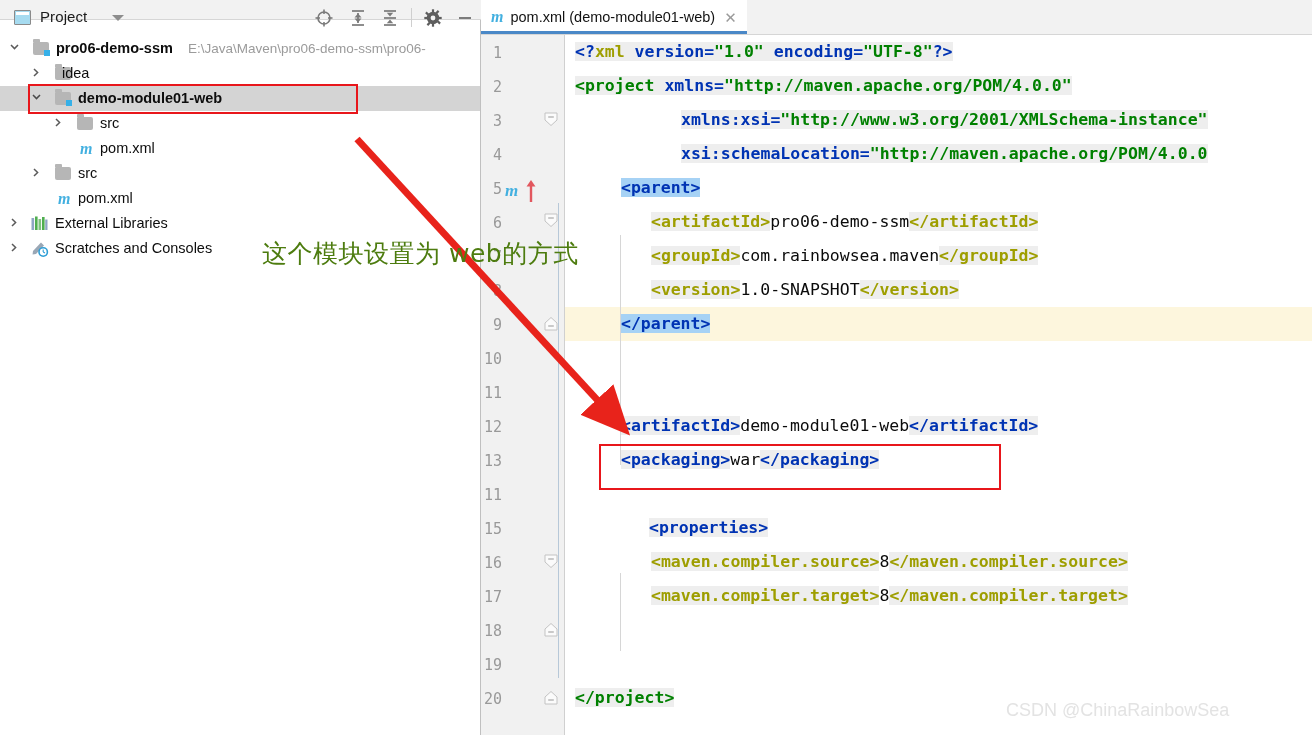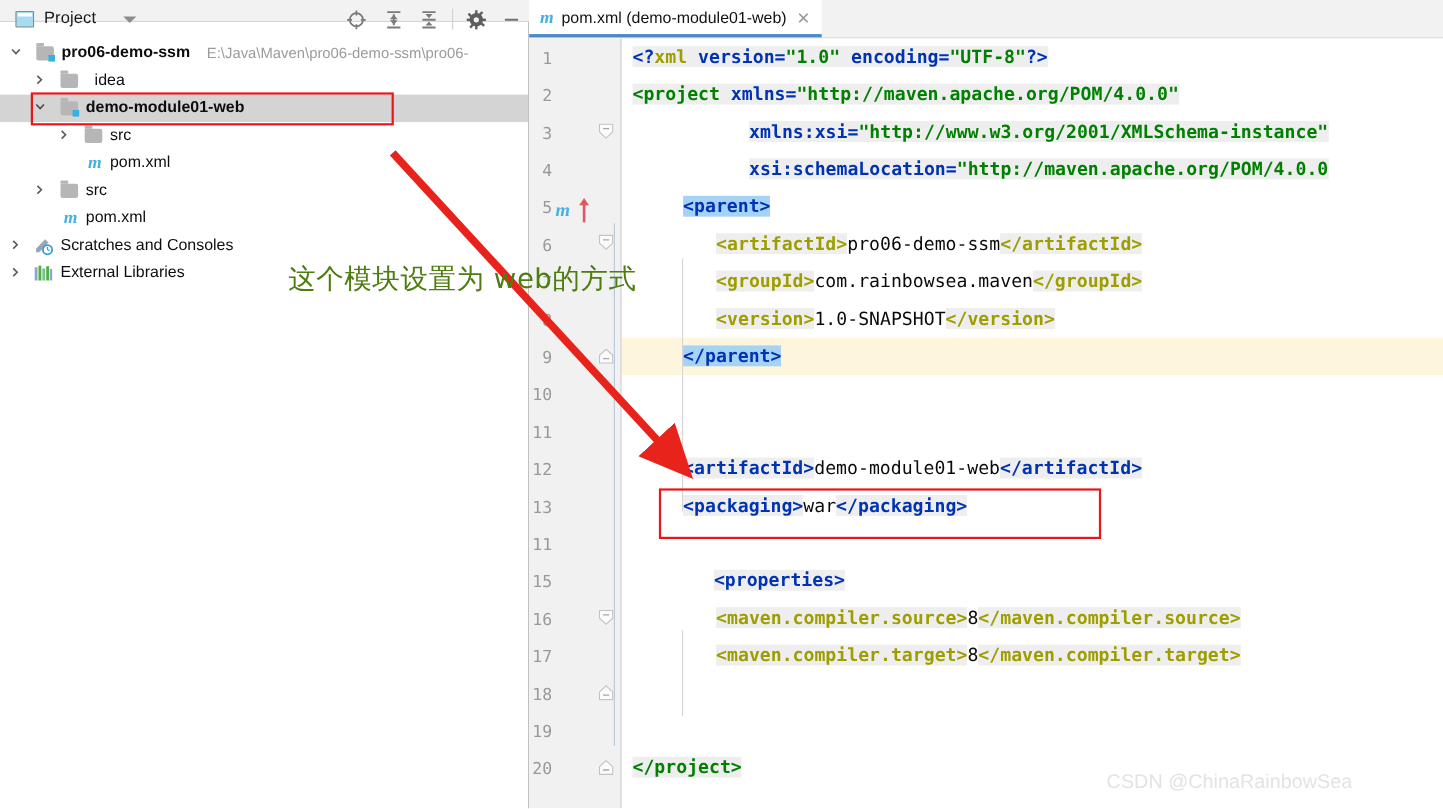--- a/index.html
+++ b/index.html
@@ -161,21 +161,21 @@
 
       <div class="trow">
         <span class="arr" style="left:30px;">
           <svg width="6" height="9" viewBox="0 0 6 9" style="margin-top:7px;">
               <polyline points="1,1 4.6,4.5 1,8" fill="none" stroke="#5a5a5a" stroke-width="1.5"></polyline>
             </svg>
         </span>
         <span class="ticon" style="left:55px;">
             <span class="fld"></span>
           </span>
-        <span class="tlabel" style="left:86px;">idea</span>
+        <span class="tlabel" style="left:62px;">idea</span>
       </div>
 
       <div class="trow selected">
         <span class="arr" style="left:30px;">
           <svg width="9" height="6" viewBox="0 0 9 6">
               <polyline points="1,1 4.5,4.6 8,1" fill="none" stroke="#4a4a4a" stroke-width="1.5"></polyline>
             </svg>
         </span>
         <span class="ticon" style="left:55px;">
             <span class="fld mod"></span>
@@ -208,56 +208,56 @@
         </span>
         <span class="ticon" style="left:55px;">
             <span class="fld"></span>
           </span>
         <span class="tlabel" style="left:78px;">src</span>
       </div>
 
       <div class="trow">
         <span class="mvn-m" style="left:58px;">m</span>
         <span class="tlabel" style="left:78px;">pom.xml</span>
+      </div>
+
+      <div class="trow">
+        <span class="arr" style="left:8px;">
+          <svg width="6" height="9" viewBox="0 0 6 9" style="margin-top:7px;">
+              <polyline points="1,1 4.6,4.5 1,8" fill="none" stroke="#5a5a5a" stroke-width="1.5"></polyline>
+            </svg>
+        </span>
+        <span class="ticon" style="left:31px;">
+          <svg width="17" height="16" viewBox="0 0 17 16" style="margin-top:5px;">
+            <rect x="0.5" y="2" width="2.6" height="12" fill="#8fa6c4"></rect>
+            <rect x="4" y="0.5" width="2.6" height="13.5" fill="#4fae4f"></rect>
+            <rect x="7.5" y="3" width="2.6" height="11" fill="#7fc27f"></rect>
+            <rect x="11" y="1" width="2.6" height="13" fill="#4fae4f"></rect>
+            <rect x="14.2" y="3.5" width="2.3" height="10.5" fill="#8fa6c4"></rect>
+          </svg>
+        </span>
+        <span class="tlabel" style="left:55px;">External Libraries</span>
       </div>
 
       <div class="trow">
         <span class="arr" style="left:8px;">
           <svg width="6" height="9" viewBox="0 0 6 9" style="margin-top:7px;">
               <polyline points="1,1 4.6,4.5 1,8" fill="none" stroke="#5a5a5a" stroke-width="1.5"></polyline>
             </svg>
         </span>
         <span class="ticon" style="left:31px;">
           <svg width="18" height="17" viewBox="0 0 18 17" style="margin-top:4px;">
             <path d="M2 11 L10 2.5 L13 5.5 L5 14 L1.6 14.6 Z" fill="#9aa7b5"></path>
             <circle cx="12.2" cy="12" r="5" fill="#2e9ed6"></circle>
             <circle cx="12.2" cy="12" r="3.4" fill="#ffffff"></circle>
             <line x1="12.2" y1="12" x2="12.2" y2="9.6" stroke="#2e9ed6" stroke-width="1.1"></line>
             <line x1="12.2" y1="12" x2="14" y2="13" stroke="#2e9ed6" stroke-width="1.1"></line>
           </svg>
         </span>
         <span class="tlabel" style="left:55px;">Scratches and Consoles</span>
-      </div>
-
-      <div class="trow">
-        <span class="arr" style="left:8px;">
-          <svg width="6" height="9" viewBox="0 0 6 9" style="margin-top:7px;">
-              <polyline points="1,1 4.6,4.5 1,8" fill="none" stroke="#5a5a5a" stroke-width="1.5"></polyline>
-            </svg>
-        </span>
-        <span class="ticon" style="left:31px;">
-          <svg width="17" height="16" viewBox="0 0 17 16" style="margin-top:5px;">
-            <rect x="0.5" y="2" width="2.6" height="12" fill="#8fa6c4"></rect>
-            <rect x="4" y="0.5" width="2.6" height="13.5" fill="#4fae4f"></rect>
-            <rect x="7.5" y="3" width="2.6" height="11" fill="#7fc27f"></rect>
-            <rect x="11" y="1" width="2.6" height="13" fill="#4fae4f"></rect>
-            <rect x="14.2" y="3.5" width="2.3" height="10.5" fill="#8fa6c4"></rect>
-          </svg>
-        </span>
-        <span class="tlabel" style="left:55px;">External Libraries</span>
       </div>
     </div>
   </div>
 
   <div id="editor">
 
     <div id="tabbar">
       <div id="tab">
         <span class="tab-m">m</span>
         <span class="tab-label">pom.xml (demo-module01-web)</span>

